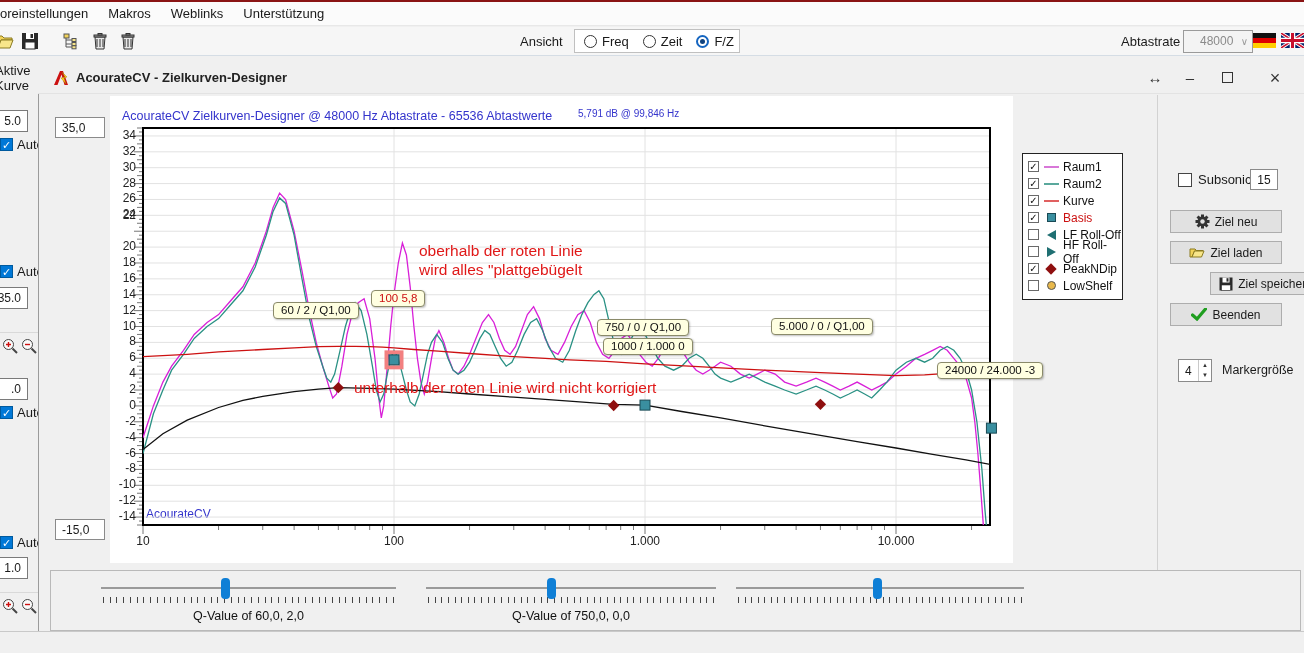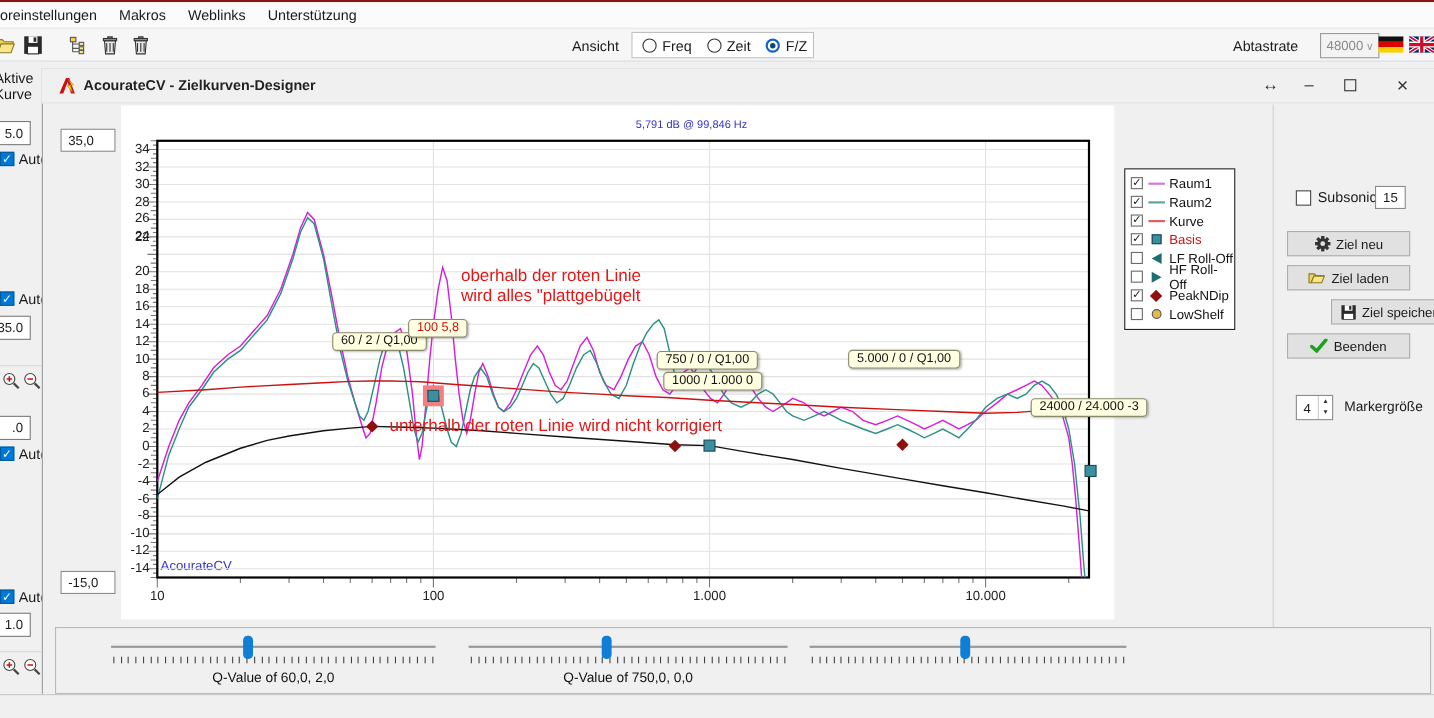--- a/index.html
+++ b/index.html
@@ -14,21 +14,21 @@
   .menu-item { padding:2px 10px; cursor:default; }
   #toolbar { left:0; top:27px; width:1304px; height:29px; background:#f6f6f6; border-bottom:1px solid #d5dde5; }
   .tbicon { position:absolute; top:4px; width:20px; height:20px; }
   #ansicht-label { left:520px; top:7px; }
   #radio-group { left:574px; top:2px; width:166px; height:24px; background:#fff; border:1px solid #c0c0c0; display:flex; align-items:center; gap:14px; padding-left:9px; }
   .radio { display:inline-flex; align-items:center; gap:5px; }
   .radio-circle { width:13px; height:13px; border-radius:50%; border:1px solid #333; background:#fff; position:relative; }
   .radio-circle.sel { border:2px solid #1565c0; }
   .radio-circle.sel::after { content:""; position:absolute; left:2px; top:2px; width:5px; height:5px; border-radius:50%; background:#10427e; }
   #abtastrate-label { left:1121px; top:7px; }
-  #abtastrate-select { left:1183px; top:3px; width:54px; height:23px; border:1px solid #9a9a9a; background:#f3f3f3; color:#8a8a8a; padding:3px 0 0 5px; font-size:12px;margin-left:17px; }
+  #abtastrate-select { left:1183px; top:3px; width:70px; height:23px; border:1px solid #9a9a9a; background:#f3f3f3; color:#8a8a8a; padding:3px 0 0 16px; font-size:12px; }
   #abtastrate-select .chev { position:absolute; right:4px; top:5px; color:#9a9a9a; font-size:10px; }
 
   
   #leftstrip { left:0; top:56px; width:38px; height:575px; background:#f0f0f0; overflow:hidden; }
   .lcut-input { position:absolute; left:-30px; width:58px; height:22px; background:#fff; border:1px solid #7a7a7a; font-size:12px; text-align:right; padding:3px 6px 0 0; }
   .auto-row { position:absolute; left:0; display:flex; align-items:center; gap:4px; }
   .blue-check { width:13px; height:13px; background:#0078d7; color:#fff; font-size:11px; line-height:13px; text-align:center; border:1px solid #005a9e; }
   .lsep { position:absolute; left:0; width:38px; border-top:1px solid #d9d9d9; }
 
   
@@ -226,20 +226,21 @@
   <span id="title-text" class="abs">AcourateCV - Zielkurven-Designer</span>
   <span class="wctl" style="left:1140px">↔</span>
   <span class="wctl" style="left:1175px">–</span>
   <span class="wctl abs" id="maxbox" style="left:1222px"></span>
   <span class="wctl" style="left:1260px;font-size:18px">×</span>
 
   <div id="chart-surface" class="abs"></div>
   <div class="mini-input abs" style="left:55px;top:117px">35,0</div>
   <div class="mini-input abs" style="left:55px;top:519px">-15,0</div>
 
+  <span id="chart-title" class="abs">AcourateCV Zielkurven-Designer @ 48000 Hz Abtastrate - 65536 Abtastwerte</span>
   <span id="cursor-readout" class="abs">5,791 dB @ 99,846 Hz</span>
   <span id="watermark" class="abs">AcourateCV</span>
 
   <div id="plot-holder" class="abs" style="left:123px;top:120px;width:880px;height:430px"><svg width="880" height="430" viewBox="0 0 880 430">
         <line x1="20" y1="397.06" x2="867" y2="397.06" stroke="#e2e2e2" stroke-width="1"></line>
         <line x1="20" y1="381.18" x2="867" y2="381.18" stroke="#e2e2e2" stroke-width="1"></line>
         <line x1="20" y1="365.3" x2="867" y2="365.3" stroke="#e2e2e2" stroke-width="1"></line>
         <line x1="20" y1="349.42" x2="867" y2="349.42" stroke="#e2e2e2" stroke-width="1"></line>
         <line x1="20" y1="333.54" x2="867" y2="333.54" stroke="#e2e2e2" stroke-width="1"></line>
         <line x1="20" y1="317.66" x2="867" y2="317.66" stroke="#e2e2e2" stroke-width="1"></line>
@@ -445,21 +446,21 @@
       <div class="xlab" style="left: 359px; top: 534px;">100</div>
       <div class="xlab" style="left: 610px; top: 534px;">1.000</div>
       <div class="xlab" style="left: 861px; top: 534px;">10.000</div>
     </div>
   <div id="annotations">
       <div class="anno" style="left: 419px; top: 241px;">oberhalb der roten Linie
 wird alles "plattgebügelt</div>
       <div class="anno" style="left: 339px; top: 378px; margin-left: 15px;">unterhalb der roten Linie wird nicht korrigiert</div>
     </div>
   <div id="tooltips">
-      <div class="tooltip" style="left: 302px; top: 302px; color: rgb(17, 17, 17);">60 / 2 / Q1,00</div>
+      <div class="tooltip" style="left: 273px; top: 302px; color: rgb(17, 17, 17);">60 / 2 / Q1,00</div>
       <div class="tooltip" style="left: 371px; top: 290px; color: rgb(204, 17, 17);">100 5,8</div>
       <div class="tooltip" style="left: 597px; top: 319px; color: rgb(17, 17, 17);">750 / 0 / Q1,00</div>
       <div class="tooltip" style="left: 603px; top: 338px; color: rgb(17, 17, 17);">1000 / 1.000 0</div>
       <div class="tooltip" style="left: 771px; top: 318px; color: rgb(17, 17, 17);">5.000 / 0 / Q1,00</div>
       <div class="tooltip" style="left: 937px; top: 362px; color: rgb(17, 17, 17);">24000 / 24.000 -3</div>
     </div>
 
   <div id="legend" class="abs">
       <div class="leg-row">
         <span class="leg-check">✓</span>

